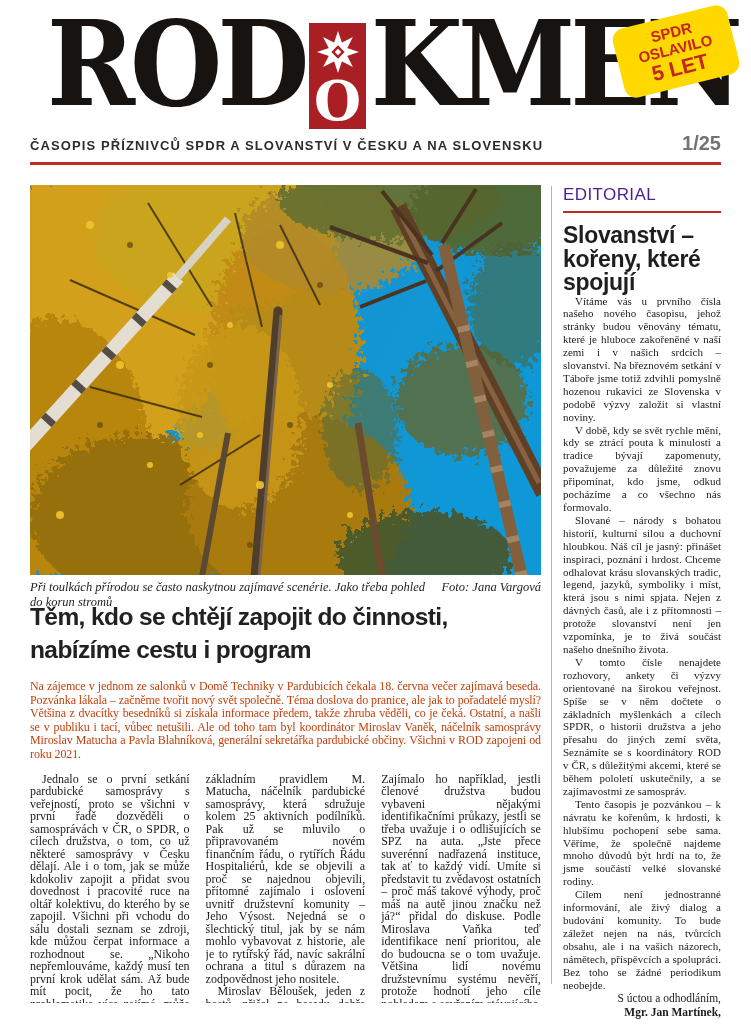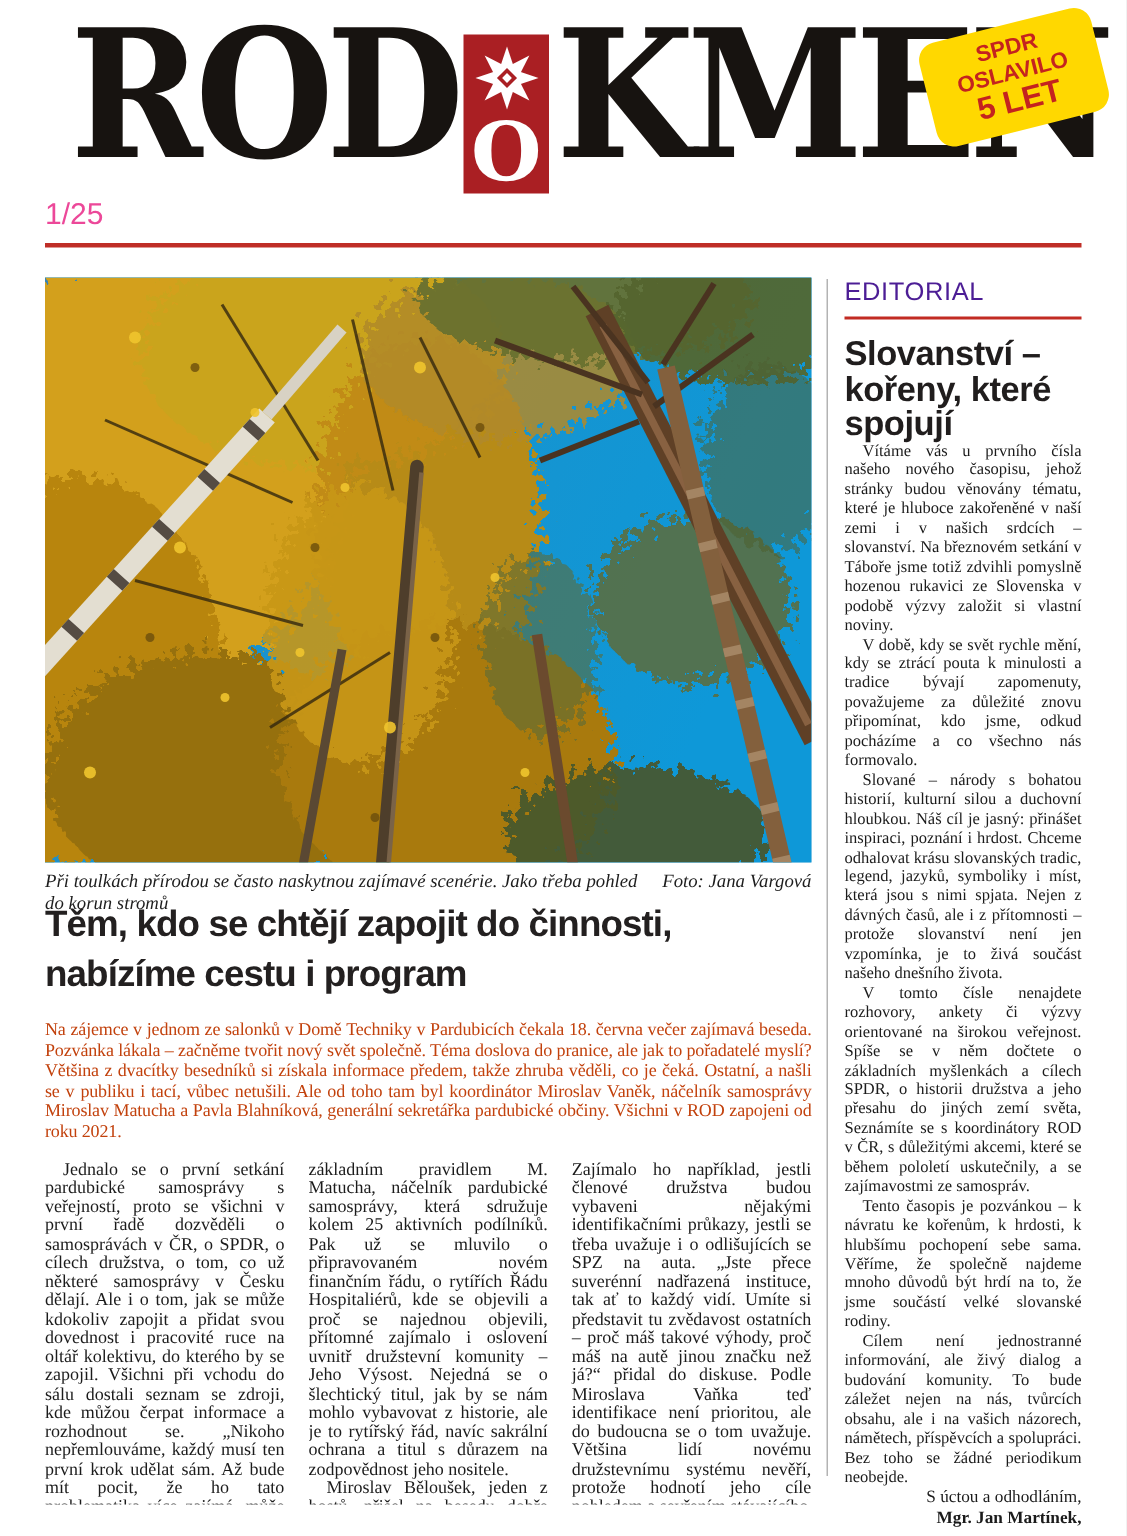--- a/index.html
+++ b/index.html
@@ -19,21 +19,21 @@
          background:#ffd800;border-radius:12px;padding:7px 4px 8px;text-align:center;z-index:5;
          font-family:"Liberation Sans",sans-serif;font-weight:700;color:#c4231f;}
   .badge .b1{font-size:15px;line-height:17px;}
   .badge .b2{font-size:15px;line-height:17px;}
   .badge .b3{font-size:21px;line-height:22px;}
   
   .subrow{position:absolute;left:30px;top:132px;width:691px;display:flex;
           justify-content:space-between;align-items:baseline;}
   .subtitle{font-family:"Liberation Sans",sans-serif;font-weight:700;font-size:13px;
             letter-spacing:1.1px;color:#2c2c2c;}
-  .issue{font-family:"Liberation Sans",sans-serif;font-weight:400;font-size:20px;color:#ec4899;}
+  .issue{font-family:"Liberation Sans",sans-serif;font-weight:700;font-size:20px;color:#737373;}
   .toprule{position:absolute;left:30px;top:162px;width:691px;height:3px;background:#bf2e27;}
   
   .photo{position:absolute;left:30px;top:185px;width:511px;height:390px;overflow:hidden;background:#1494cf;}
   .caption{position:absolute;left:30px;top:580px;width:511px;display:flex;justify-content:space-between;
            font-style:italic;font-size:12.5px;line-height:15px;color:#1d1d1d;gap:7px;}
   .caption .credit{white-space:nowrap;}
   
   .article{position:absolute;left:30px;top:600px;width:511px;}
   .headline{font-family:"Liberation Sans",sans-serif;font-weight:700;font-size:24.5px;
             line-height:33px;letter-spacing:-0.6px;color:#232020;white-space:pre;}
@@ -84,20 +84,21 @@
     <span class="mh-text">KMEN</span>
   </div>
 
   <div class="badge">
     <div class="b1">SPDR</div>
     <div class="b2">OSLAVILO</div>
     <div class="b3">5 LET</div>
   </div>
 
   <div class="subrow">
+    <span class="subtitle">ČASOPIS PŘÍZNIVCŮ SPDR A SLOVANSTVÍ V ČESKU A NA SLOVENSKU</span>
     <span class="issue">1/25</span>
   </div>
   <div class="toprule"></div>
 
   <div class="photo">
     <svg width="511" height="390" viewBox="0 0 511 390" aria-hidden="true">
       <defs>
         <linearGradient id="sky" x1="0" y1="0" x2="1" y2="0.35">
           <stop offset="0" stop-color="#3a84b0"></stop>
           <stop offset="0.4" stop-color="#1a92cc"></stop>

